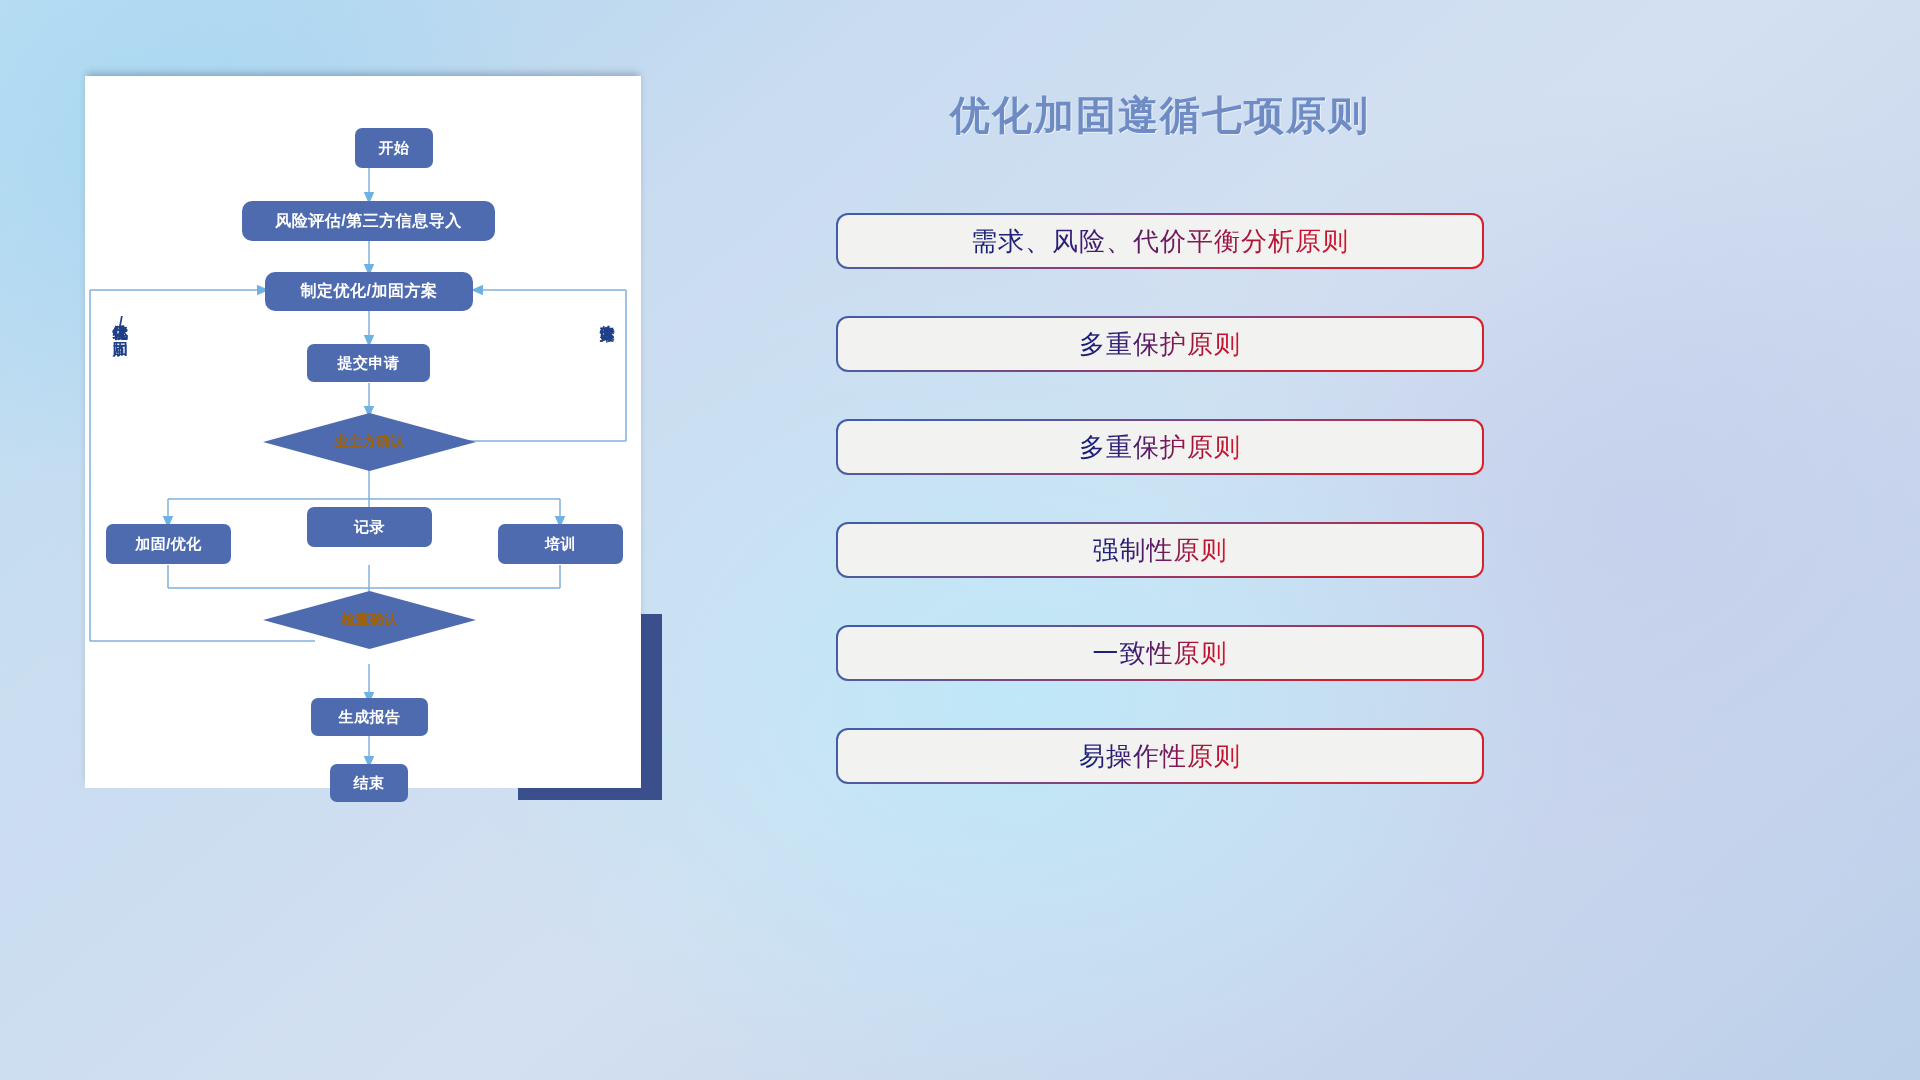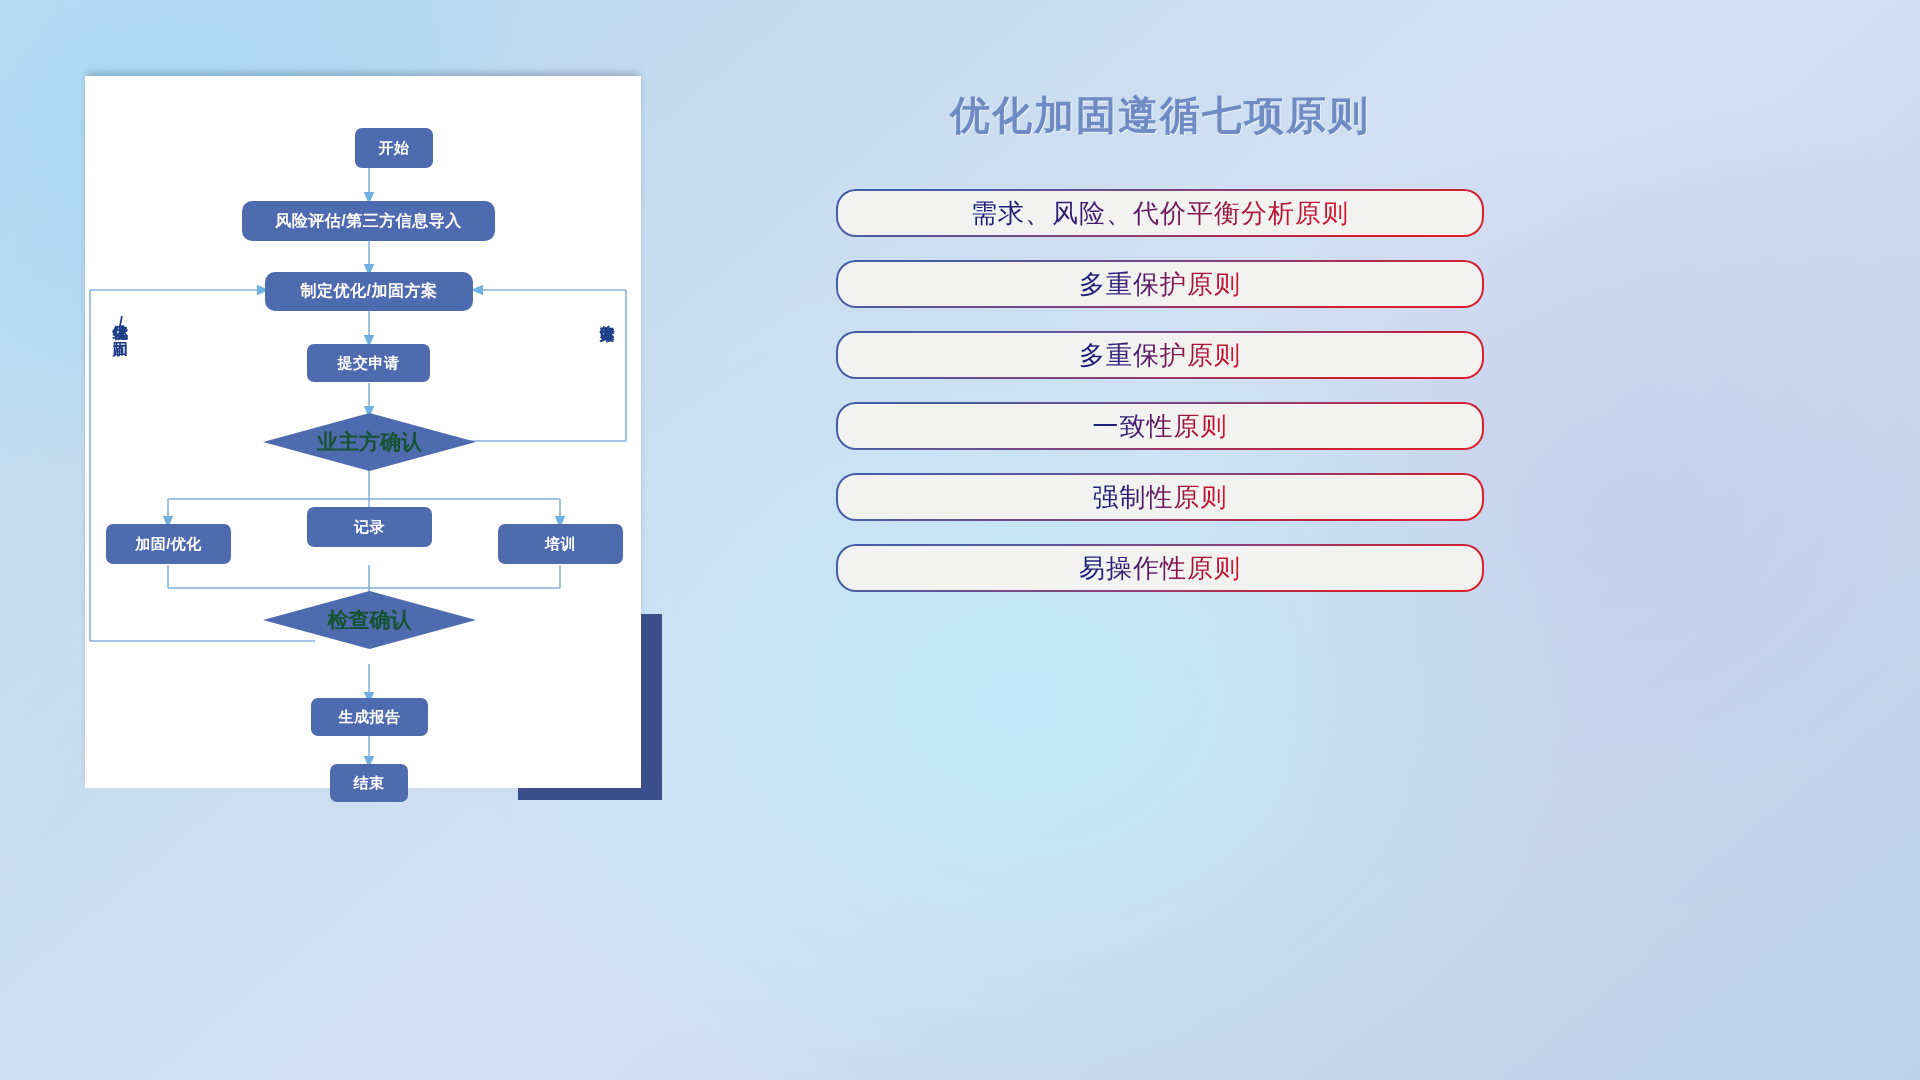--- a/index.html
+++ b/index.html
@@ -69,23 +69,23 @@
     white-space: nowrap;
   }
   .node.sm { font-size: 15px; }
   .node.md { font-size: 16px; border-radius: 10px; }
 
   .diamond {
     position: absolute;
     display: flex;
     align-items: center;
     justify-content: center;
-    color: #14532d;
-    font-weight: bold;
-    font-size: 21px;
+    color: #a16207;
+    font-weight: bold;
+    font-size: 14px;
     white-space: nowrap;
   }
   .diamond .dshape {
     position: absolute;
     left: 0; top: 0; right: 0; bottom: 0;
     background: #4f6bb0;
     clip-path: polygon(50% 0%, 100% 50%, 50% 100%, 0% 50%);
   }
   .diamond .dlabel { position: relative; z-index: 2; }
 
@@ -121,32 +121,33 @@
 
   .principle-list {
     margin-top: 42px;
     display: flex;
     flex-direction: column;
     gap: 23px;
   }
 
   .principle {
     position: relative;
-    height: 48px;
-    border-radius: 20px;
+    height: 56px;
+    border-radius: 12px;
     background: #f2f2f0;
     display: flex;
     align-items: center;
     justify-content: center;
     border: 2px solid transparent;
     background-image:
       linear-gradient(#f2f2f0, #f2f2f0),
       linear-gradient(160deg, #3f5ca8 0%, #4a5ea3 18%, #8a3f76 52%, #d21f2e 82%, #e01f2d 100%);
     background-origin: border-box;
     background-clip: padding-box, border-box;
+    margin-top: 24px;
   }
 
   .principle-text {
     font-size: 26px;
     font-weight: 500;
     letter-spacing: 1px;
     background-image: linear-gradient(90deg, #16207a 0%, #2b1f78 22%, #6a1a60 50%, #b01334 76%, #d4122c 100%);
     -webkit-background-clip: text;
     background-clip: text;
     color: transparent;
@@ -250,24 +251,24 @@
       <div class="principle">
         <span class="principle-text">需求、风险、代价平衡分析原则</span>
       </div>
       <div class="principle">
         <span class="principle-text">多重保护原则</span>
       </div>
       <div class="principle">
         <span class="principle-text">多重保护原则</span>
       </div>
       <div class="principle">
+        <span class="principle-text">强制性原则</span>
+      </div>
+      <div class="principle">
         <span class="principle-text">一致性原则</span>
-      </div>
-      <div class="principle">
-        <span class="principle-text">强制性原则</span>
       </div>
       <div class="principle">
         <span class="principle-text">易操作性原则</span>
       </div>
     </div>
   </div>
 
 </div>
 
 </body></html>

